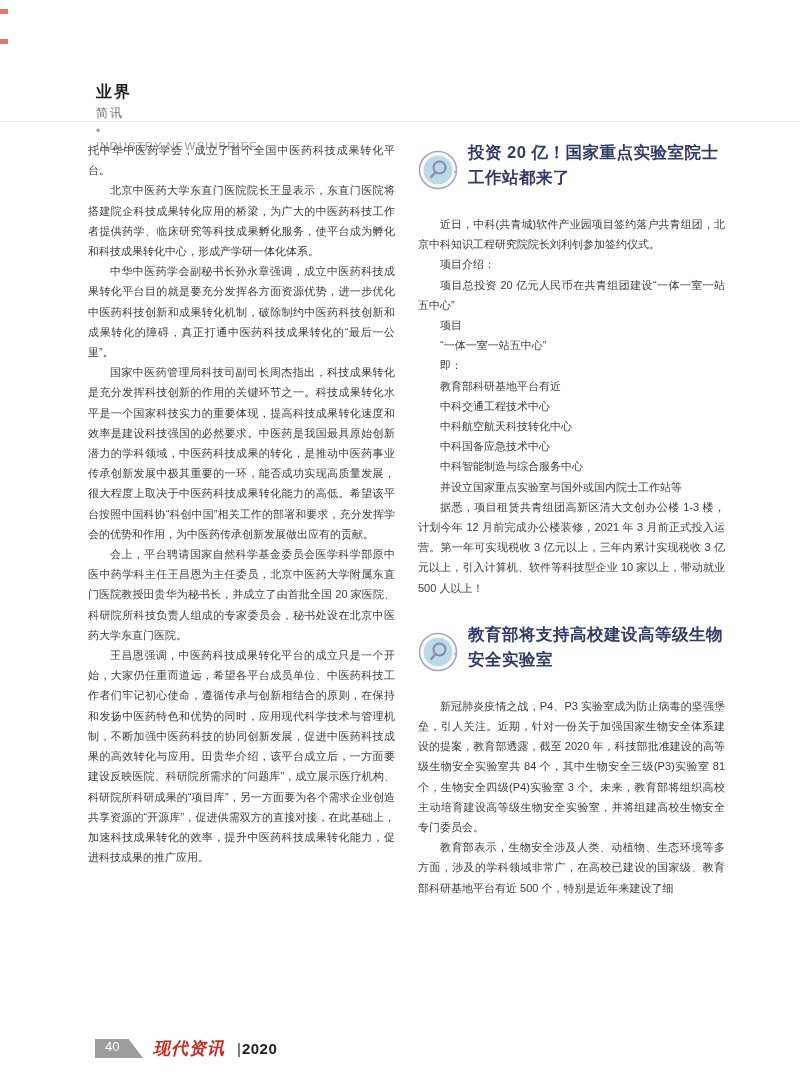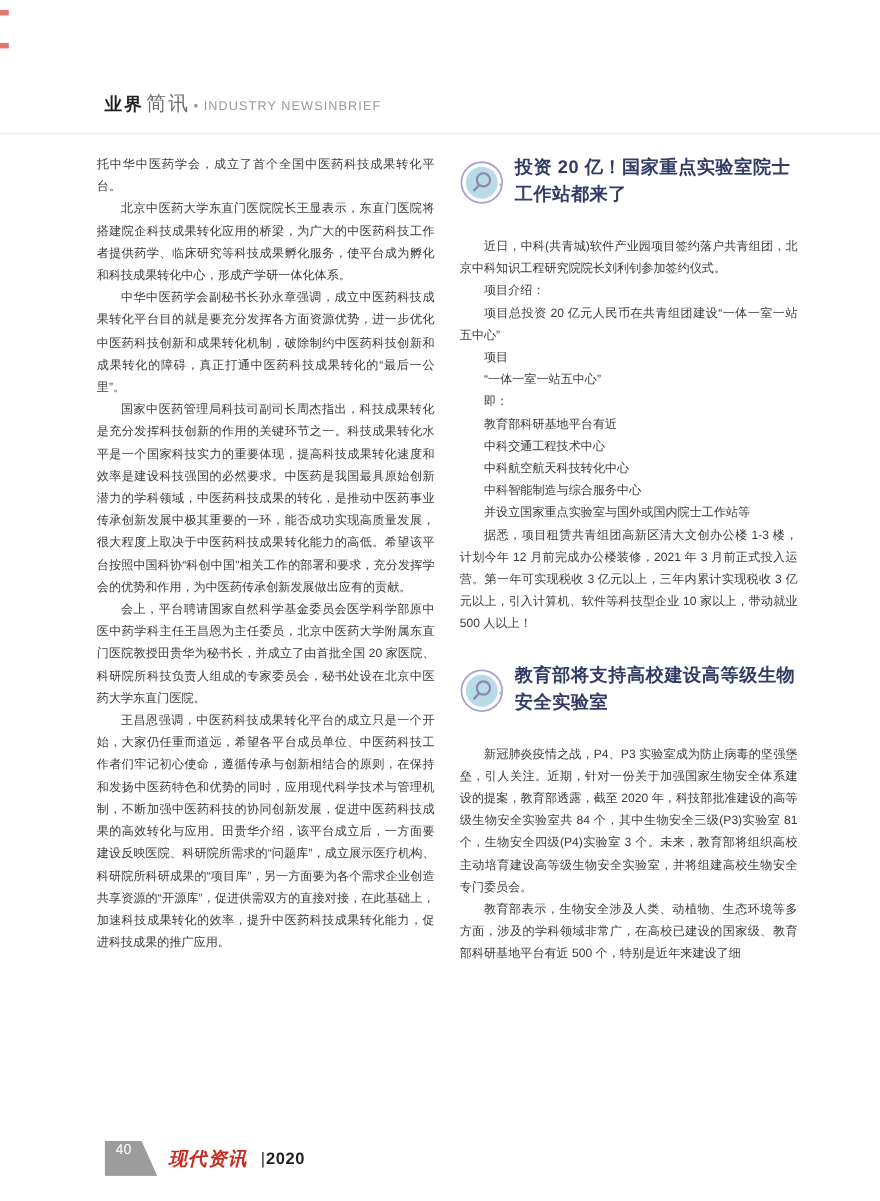--- a/index.html
+++ b/index.html
@@ -13,23 +13,24 @@
     color:#3b3b3b;
   }
   .edge-mark { position:absolute; left:0; width:8px; height:5px; background:#e4766e; }
   .edge-mark.m1 { top:9px; }
   .edge-mark.m2 { top:39px; }
 
   .page-header {
     position:absolute; left:95px; top:82px;
     display:flex; align-items:baseline; gap:2px;
     white-space:nowrap;
+    flex-direction:column;
   }
   .ph-bold  { font-size:16px; font-weight:bold; color:#1f1f1f; letter-spacing:2px; }
-  .ph-light { font-size:18px; font-weight:normal; color:#6d6d6d; letter-spacing:2px; }
+  .ph-light { font-size:12px; font-weight:normal; color:#6d6d6d; letter-spacing:2px; }
   .ph-dot   { font-size:12px; color:#9a9a9a; margin:0 3px 0 1px; }
   .ph-en    { font-size:11.5px; color:#9a9a9a; letter-spacing:1px; }
 
   .header-rule {
     position:absolute; left:0; right:0; top:121px;
     border-top:1px solid #ececec;
   }
 
   .columns {
     position:absolute; left:88px; top:140px; width:637px;
@@ -40,37 +41,37 @@
   p.body-p {
     margin:0; font-size:11px; line-height:20.2px;
     text-align:justify; text-justify:inter-ideograph;
     color:#3b3b3b; text-indent:2em;
     word-break:break-all;
   }
   p.body-p.noindent { text-indent:0; }
 
   .section { margin-bottom:24px; }
   .section-head {
-    display:flex; align-items:center; gap:10px;
+    display:flex; align-items:flex-end; gap:10px;
     margin:0 0 24px 0;
   }
   .icon-wrap { flex:0 0 40px; height:40px; margin-top:2px; }
   .section-title {
     font-size:16.5px; line-height:25px; font-weight:bold;
     color:#313c66; letter-spacing:0.5px;
     margin:0;
   }
 
   .page-footer {
     position:absolute; left:95px; top:1037px;
     display:flex; align-items:center; gap:10px;
   }
   .page-badge {
     display:inline-block; background:#9c9c9c; color:#ffffff;
-    font-size:13px; line-height:16px; height:32px;
+    font-size:13px; line-height:16px; height:19px;
     padding:0 16px 0 10px; min-width:48px; text-align:left;
     clip-path: polygon(0 0, 70% 0, 100% 100%, 0 100%);
   }
   .mag-name {
     color:#c42e24; font-size:17px; font-weight:bold; font-style:italic;
     font-family:Liberation Sans, sans-serif;
     letter-spacing:1px;
   }
   .mag-divider { color:#2b2b2b; font-size:15px; margin:0 1px 0 2px; font-weight:normal; }
   .mag-year { color:#1f1f1f; font-size:15px; font-weight:bold; letter-spacing:0.5px; }
@@ -117,20 +118,21 @@
       </div>
       <p class="body-p">近日，中科(共青城)软件产业园项目签约落户共青组团，北京中科知识工程研究院院长刘利钊参加签约仪式。</p>
       <p class="body-p">项目介绍：</p>
       <p class="body-p">项目总投资 20 亿元人民币在共青组团建设“一体一室一站五中心”</p>
       <p class="body-p">项目</p>
       <p class="body-p">“一体一室一站五中心”</p>
       <p class="body-p">即：</p>
       <p class="body-p">教育部科研基地平台有近</p>
       <p class="body-p">中科交通工程技术中心</p>
       <p class="body-p">中科航空航天科技转化中心</p>
+      <p class="body-p">中科国备应急技术中心</p>
       <p class="body-p">中科智能制造与综合服务中心</p>
       <p class="body-p">并设立国家重点实验室与国外或国内院士工作站等</p>
       <p class="body-p">据悉，项目租赁共青组团高新区清大文创办公楼 1-3 楼，计划今年 12 月前完成办公楼装修，2021 年 3 月前正式投入运营。第一年可实现税收 3 亿元以上，三年内累计实现税收 3 亿元以上，引入计算机、软件等科技型企业 10 家以上，带动就业 500 人以上！</p>
     </div>
 
     <div class="section">
       <div class="section-head">
         <span class="icon-wrap">
           <svg width="40" height="40" viewBox="0 0 40 40">
             <circle cx="20" cy="20" r="18.5" fill="none" stroke="#a9a2cb" stroke-width="1.6"></circle>

